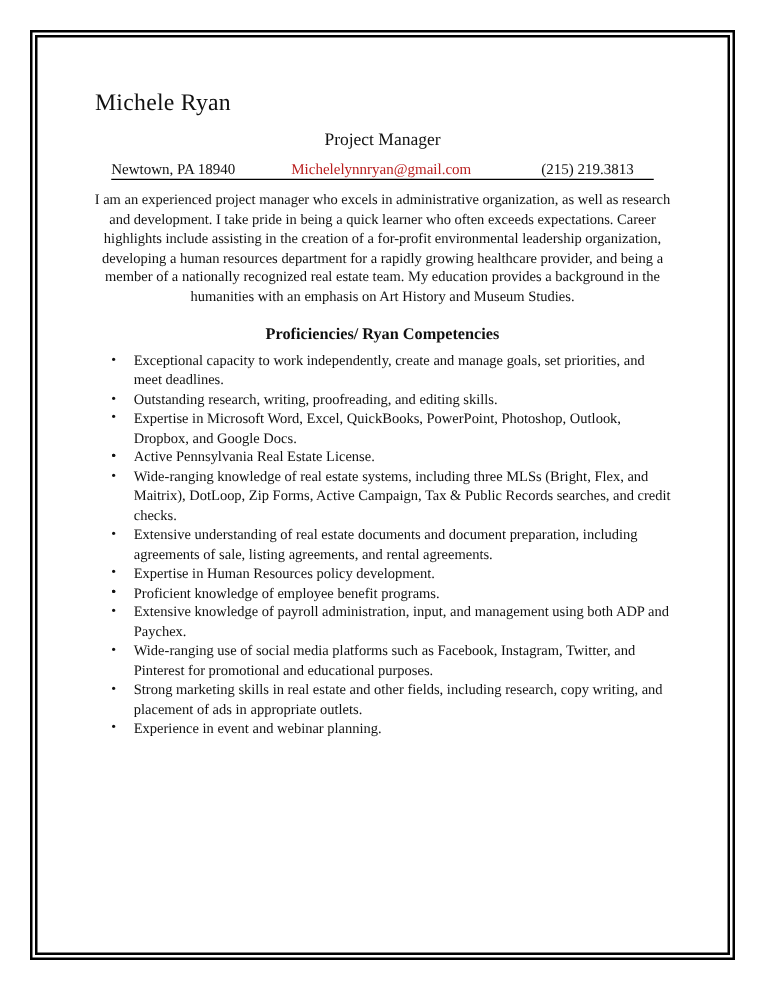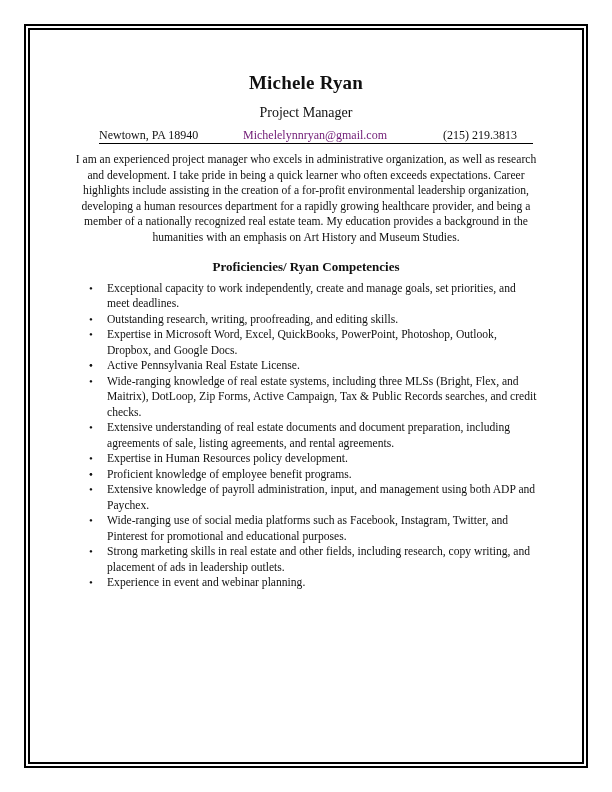--- a/index.html
+++ b/index.html
@@ -31,53 +31,53 @@
       height: 732px;
       border: 2px solid #000;
     }
     .page {
       position: absolute;
       left: 76px;
       top: 70px;
       width: 460px;
     }
     .name {
-      text-align: center;
-      font-weight: bold;
+      text-align: left;
+      font-weight: normal;
       font-size: 19px;
       line-height: 26px;
       margin: 0;
       letter-spacing: 0.2px;
     }
     .title {
       text-align: center;
       font-weight: normal;
       font-size: 14px;
       line-height: 18px;
       margin: 8px 0 0 0;
     }
     .contact {
       position: relative;
-      margin: 6px 0 0 23px;
+      margin: 6px 0 0 13px;
       width: 434px;
       height: 15px;
       border-bottom: 1.3px solid #000;
       font-size: 12px;
       line-height: 14px;
     }
     .contact .loc {
       position: absolute;
       left: 0;
       top: 0;
     }
     .contact .email {
       position: absolute;
       left: 144px;
       top: 0;
-      color: #701a75;
+      color: #b91c1c;
       text-decoration: none;
       text-align: center;
     }
     .contact .phone {
       position: absolute;
       right: 16px;
       top: 0;
     }
     .summary {
       margin: 8px 0 0 0;
@@ -140,16 +140,16 @@
     <li><span class="bullet">•</span><span>Expertise in Microsoft Word, Excel, QuickBooks, PowerPoint, Photoshop, Outlook, Dropbox, and Google Docs.</span></li>
     <li><span class="bullet">•</span></li>
     <li><span class="bullet">•</span><span>Active Pennsylvania Real Estate License.</span></li>
     <li><span class="bullet">•</span><span>Wide-ranging knowledge of real estate systems, including three MLSs (Bright, Flex, and Maitrix), DotLoop, Zip Forms, Active Campaign, Tax &amp; Public Records searches, and credit checks.</span></li>
     <li><span class="bullet">•</span><span>Extensive understanding of real estate documents and document preparation, including agreements of sale, listing agreements, and rental agreements.</span></li>
     <li><span class="bullet">•</span><span>Expertise in Human Resources policy development.</span></li>
     <li><span class="bullet">•</span></li>
     <li><span class="bullet">•</span><span>Proficient knowledge of employee benefit programs.</span></li>
     <li><span class="bullet">•</span><span>Extensive knowledge of payroll administration, input, and management using both ADP and Paychex.</span></li>
     <li><span class="bullet">•</span><span>Wide-ranging use of social media platforms such as Facebook, Instagram, Twitter, and Pinterest for promotional and educational purposes.</span></li>
-    <li><span class="bullet">•</span><span>Strong marketing skills in real estate and other fields, including research, copy writing, and placement of ads in leadership outlets.</span></li>
+    <li><span class="bullet">•</span><span>Strong marketing skills in real estate and other fields, including research, copy writing, and placement of ads in appropriate outlets.</span></li>
     <li><span class="bullet">•</span><span>Experience in event and webinar planning.</span></li>
   </ul>
 </div>
 
 </body></html>

